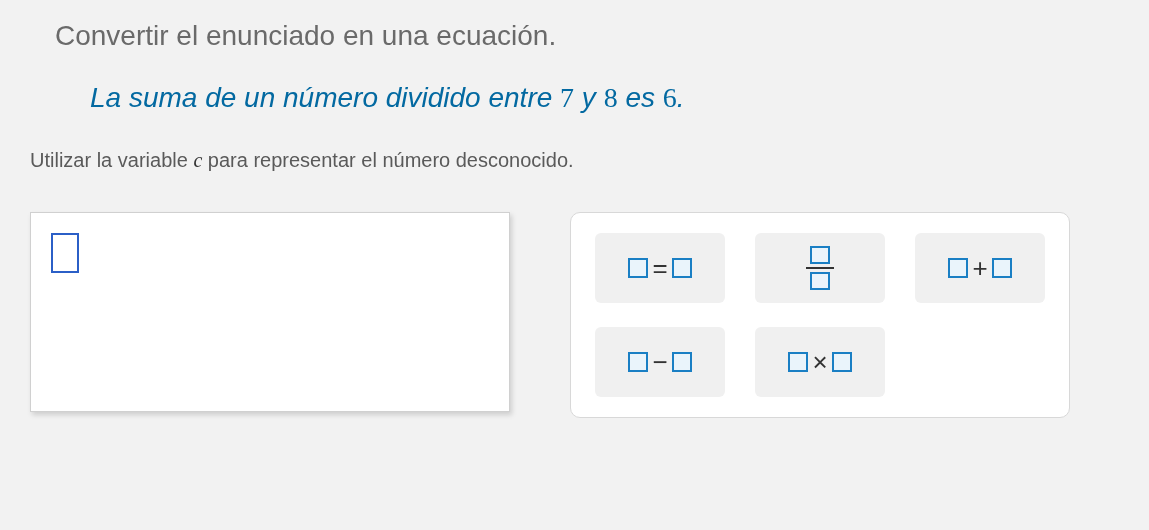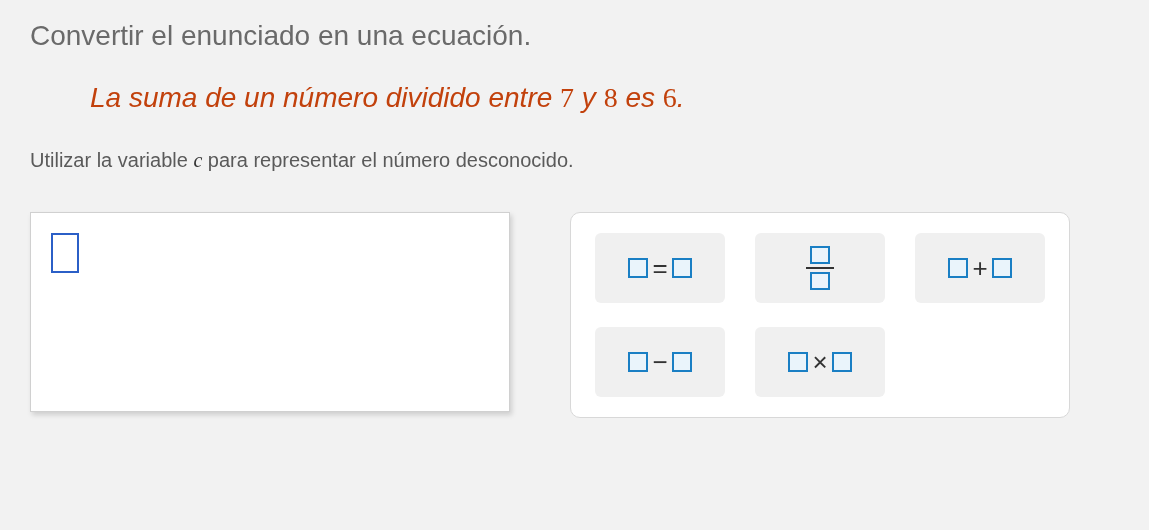--- a/index.html
+++ b/index.html
@@ -12,25 +12,26 @@
       background: #f2f2f2;
       width: 1149px;
       height: 530px;
       padding: 20px 30px;
       color: #5a5a5a;
     }
     .instruction {
       font-size: 28px;
       color: #6a6a6a;
       margin-bottom: 30px;
+      margin-left: 25px;
     }
     .problem-statement {
       font-size: 28px;
       font-style: italic;
-      color: #c2410c;
+      color: #0369a1;
       margin-left: 60px;
       margin-bottom: 35px;
     }
     .ps-num {
       font-style: normal;
       font-family: 'Times New Roman', serif;
     }
     .variable-line {
       font-size: 20px;
       color: #5a5a5a;

